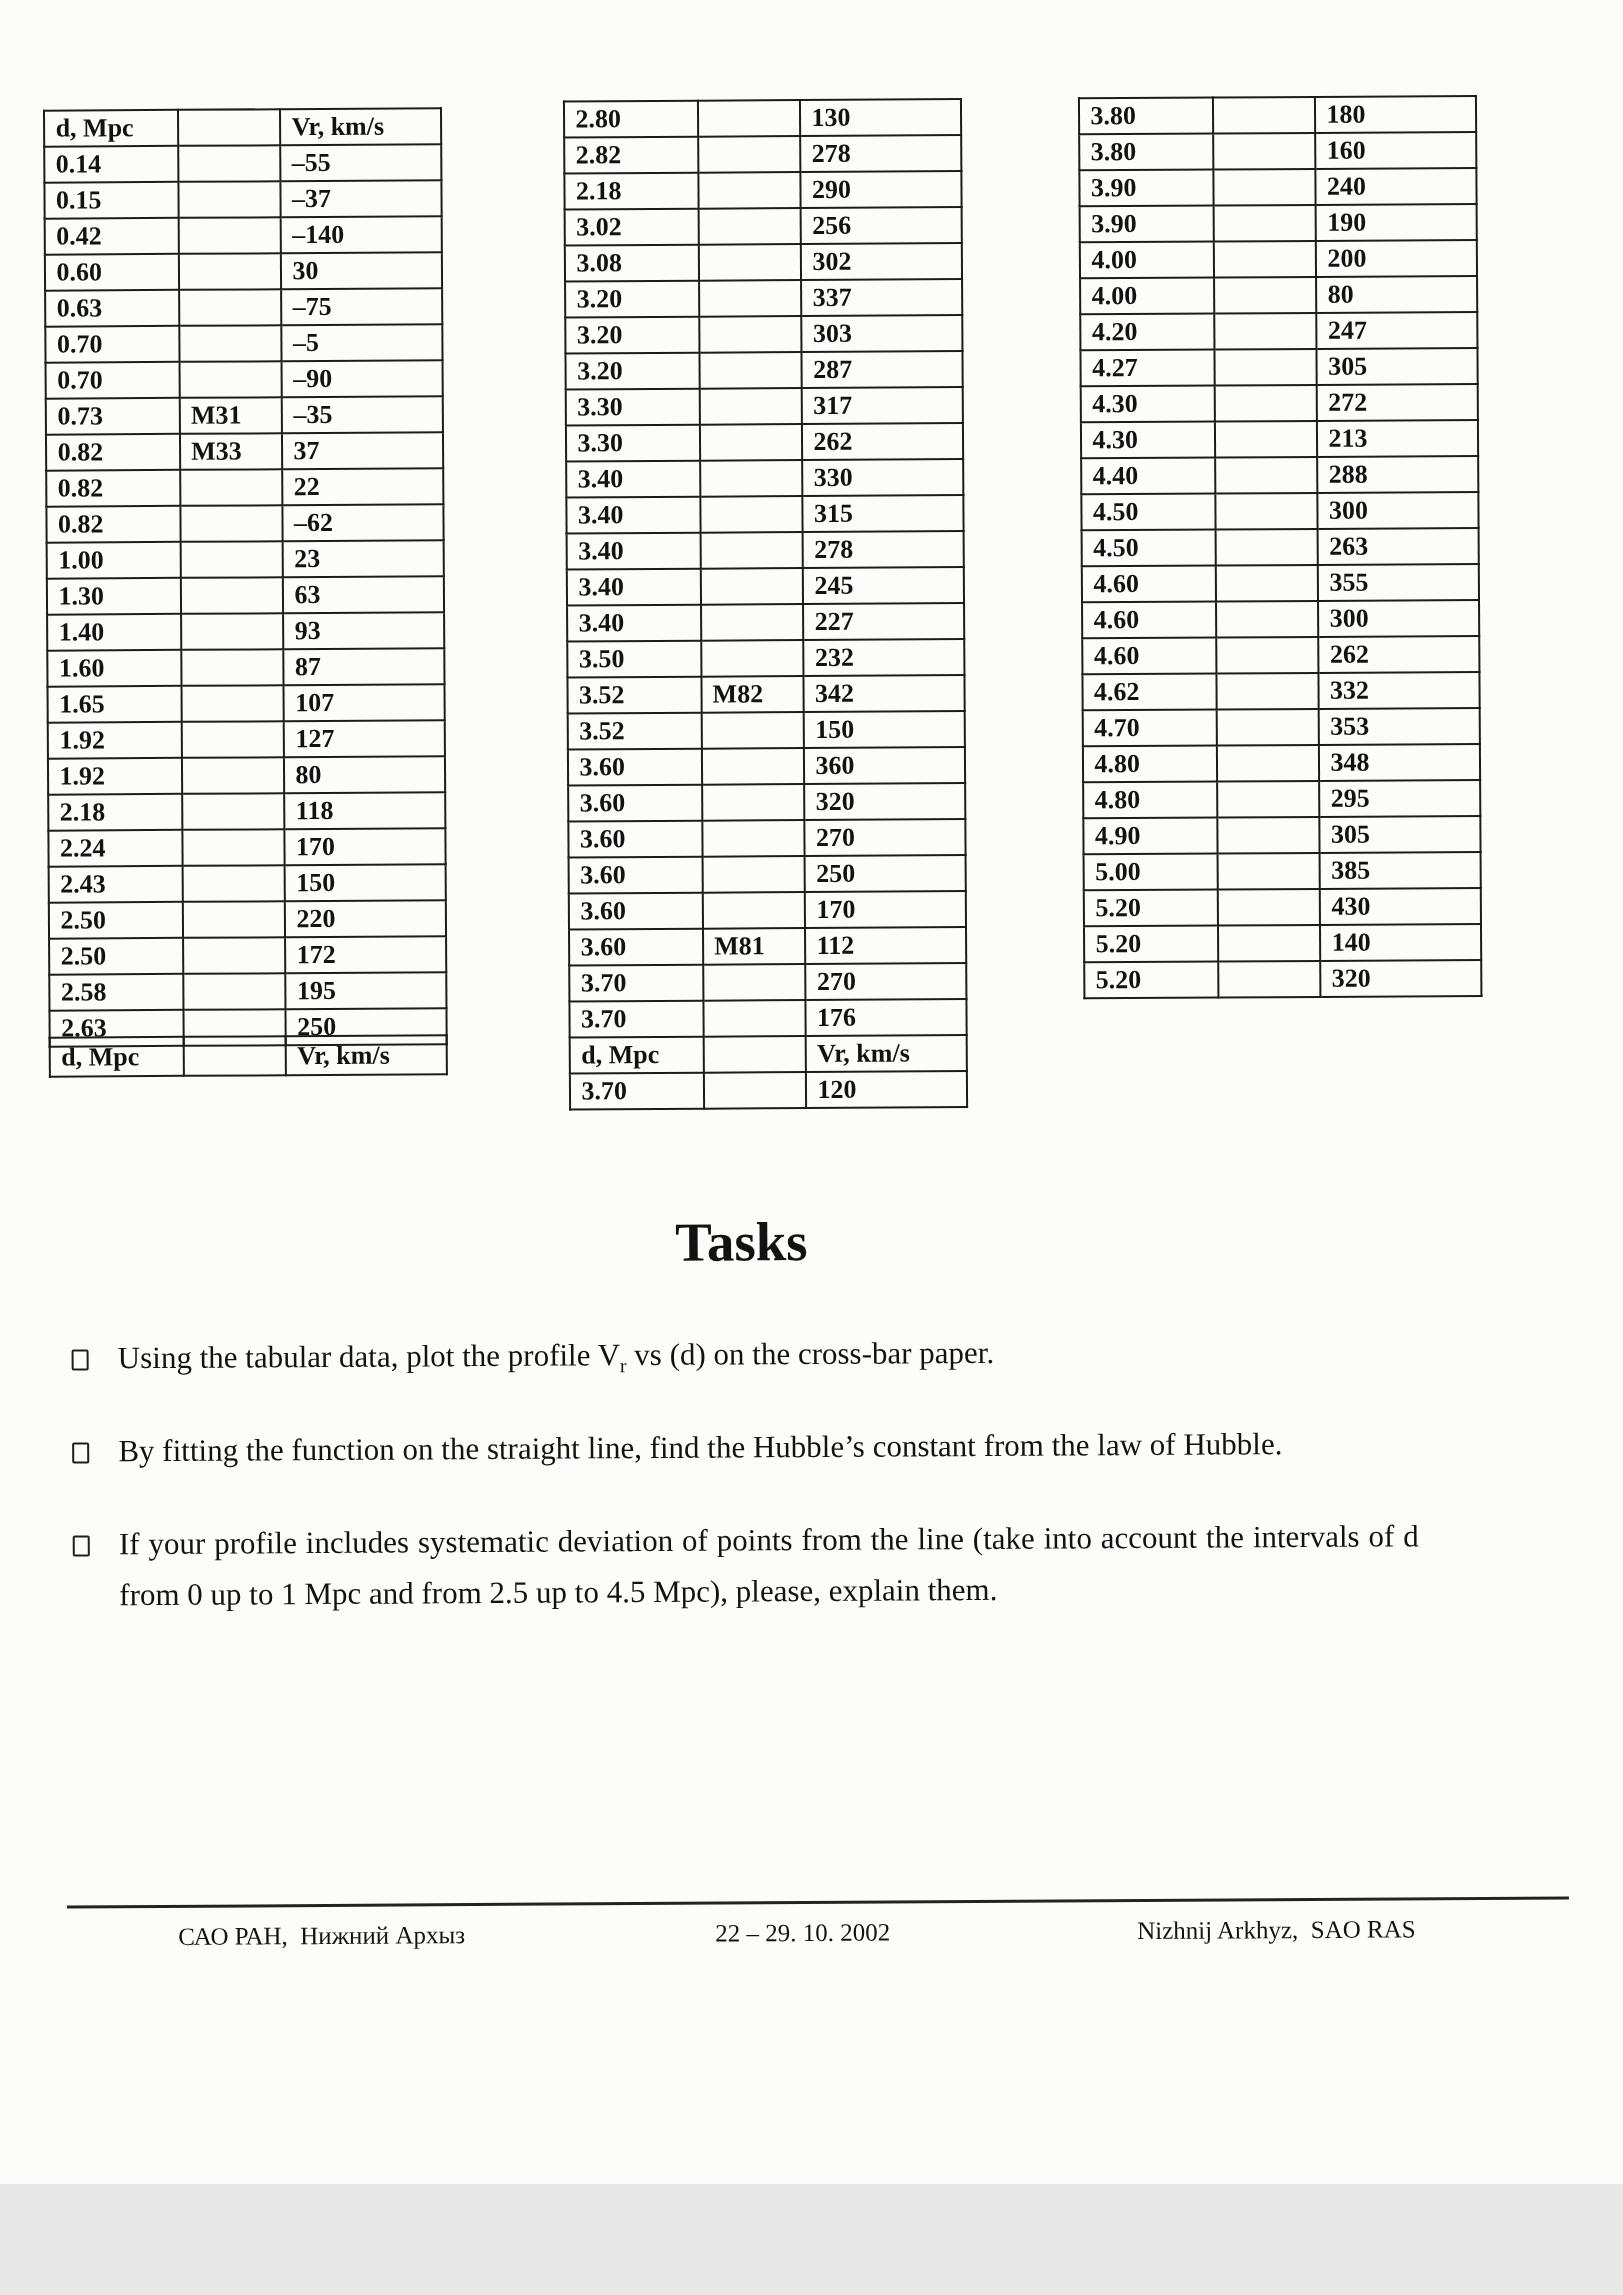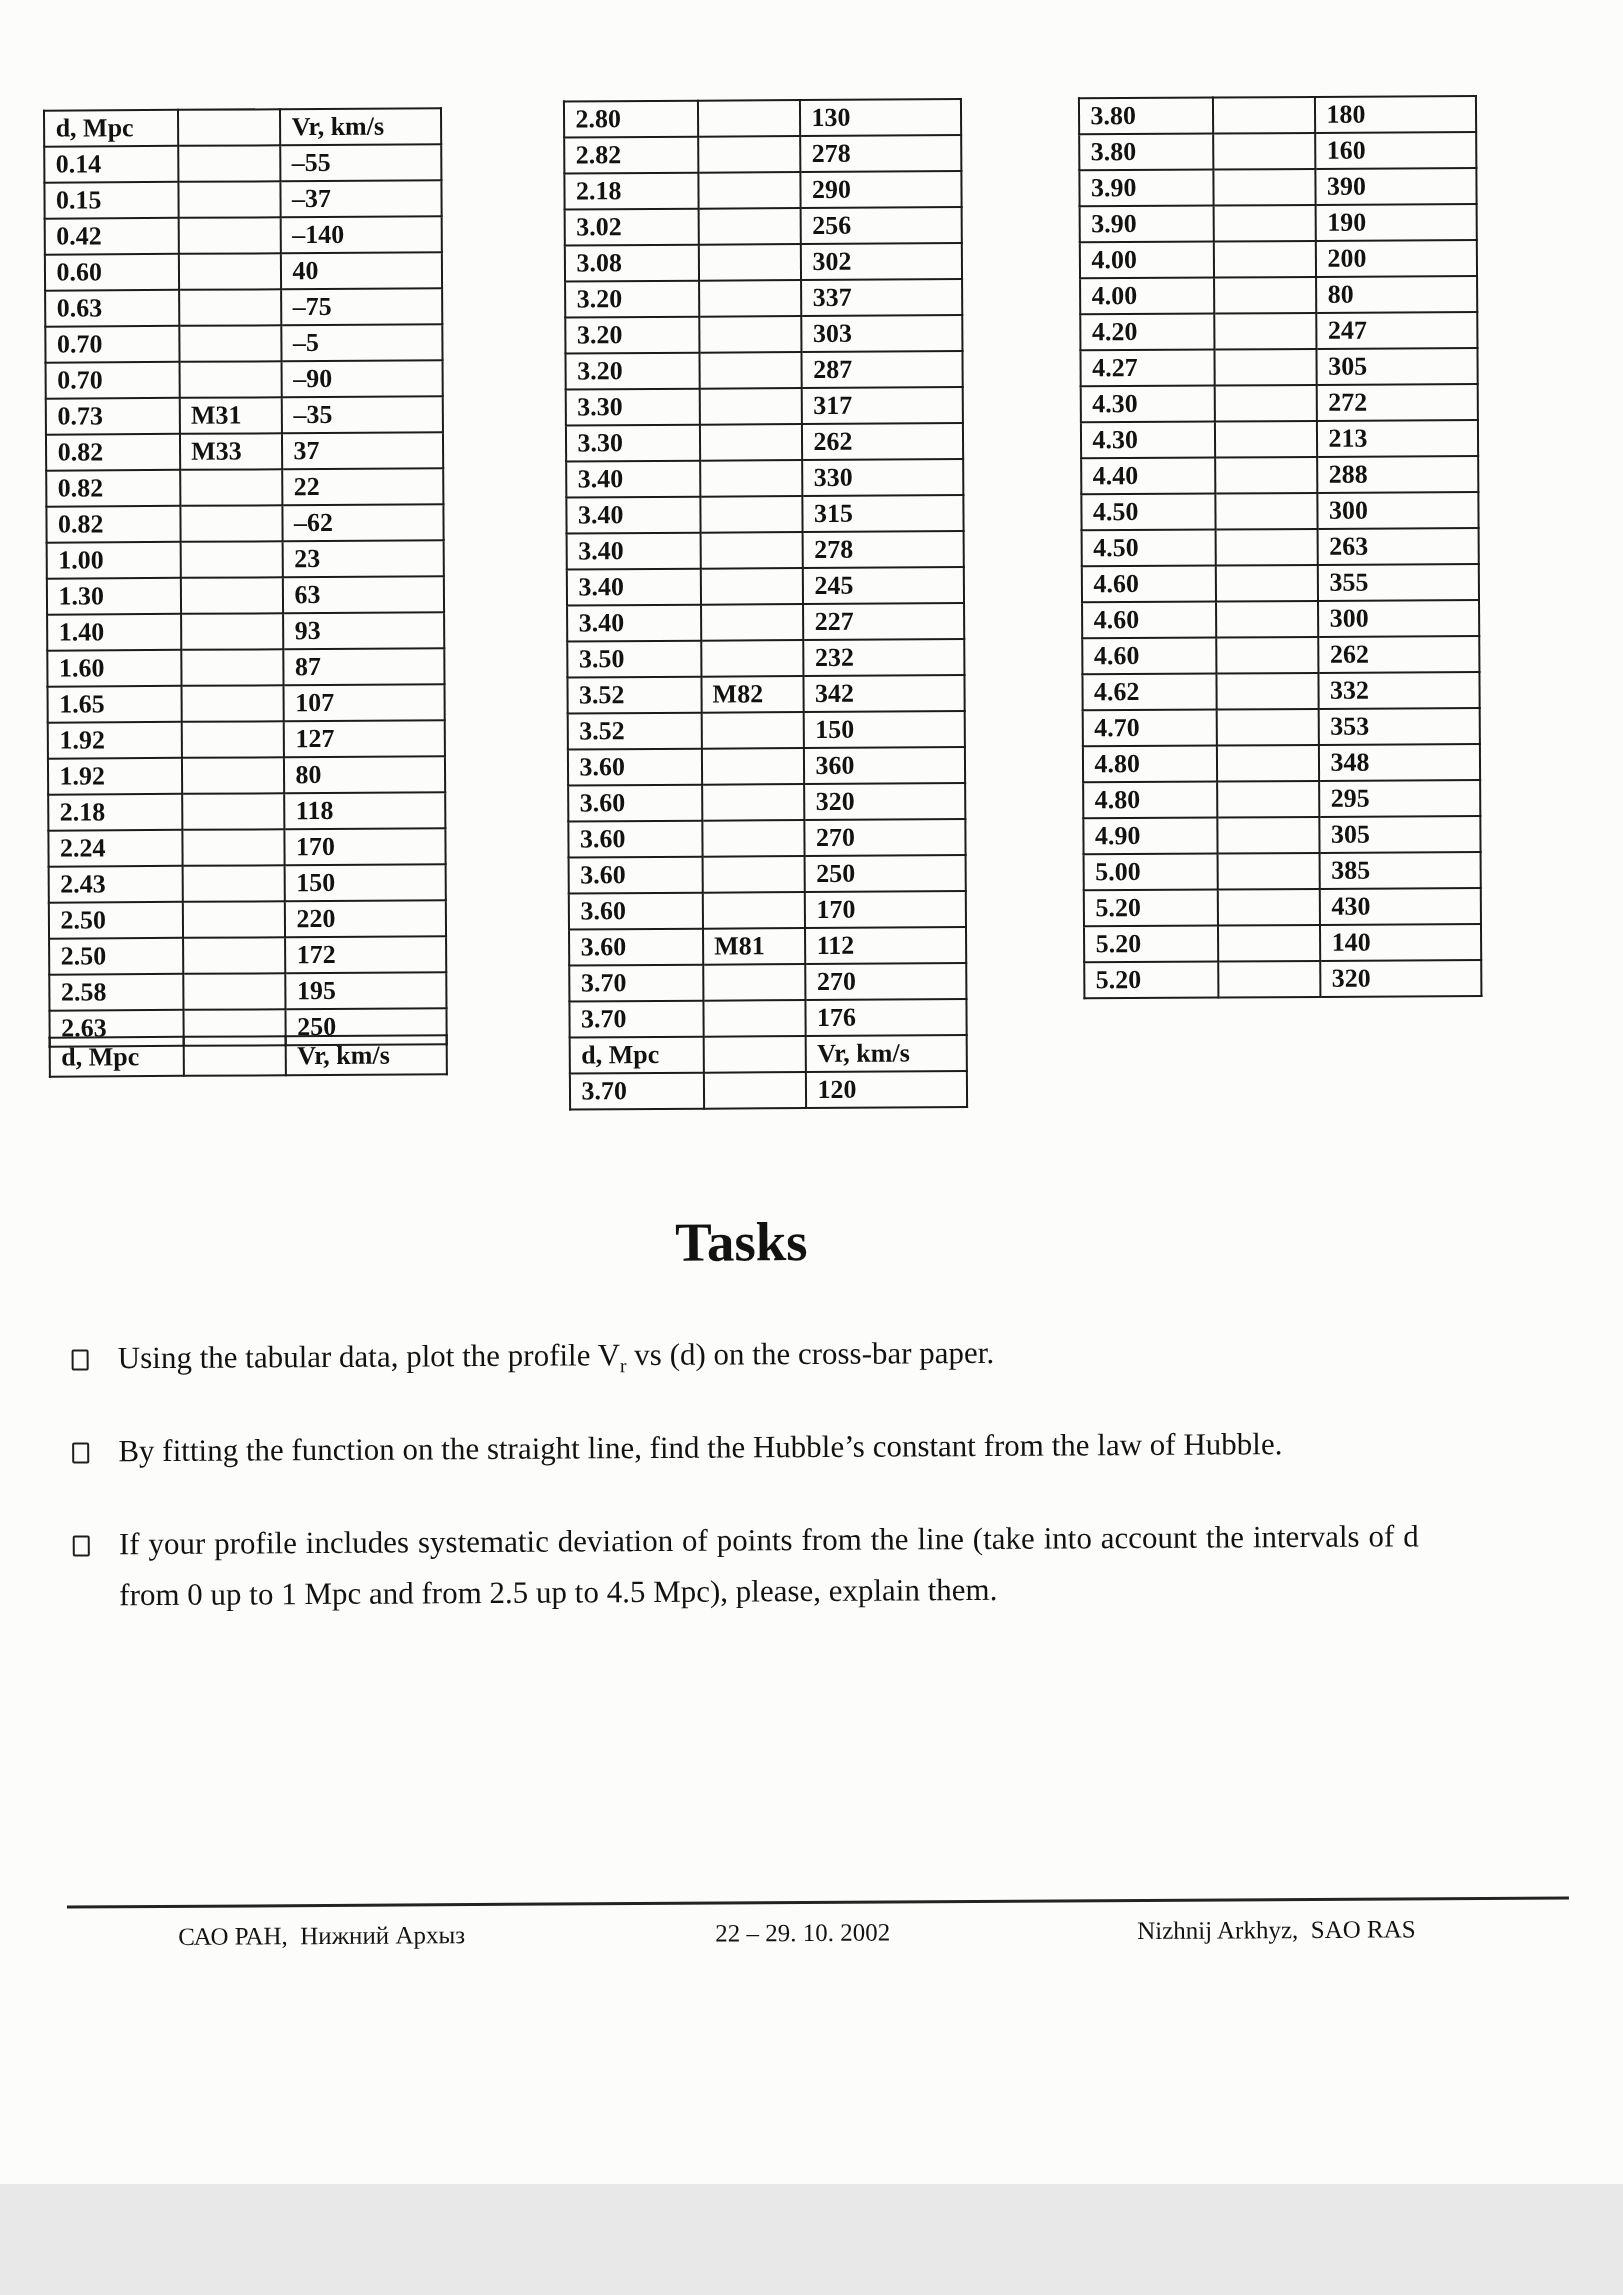--- a/index.html
+++ b/index.html
@@ -126,21 +126,21 @@
             <td class="c3">–37</td>
           </tr>
           <tr>
             <td class="c1">0.42</td>
             <td class="c2"></td>
             <td class="c3">–140</td>
           </tr>
           <tr>
             <td class="c1">0.60</td>
             <td class="c2"></td>
-            <td class="c3">40</td>
+            <td class="c3">30</td>
           </tr>
           <tr>
             <td class="c1">0.63</td>
             <td class="c2"></td>
             <td class="c3">–75</td>
           </tr>
           <tr>
             <td class="c1">0.70</td>
             <td class="c2"></td>
             <td class="c3">–5</td>
@@ -409,21 +409,21 @@
             <td class="c3">180</td>
           </tr>
           <tr>
             <td class="c1">3.80</td>
             <td class="c2"></td>
             <td class="c3">160</td>
           </tr>
           <tr>
             <td class="c1">3.90</td>
             <td class="c2"></td>
-            <td class="c3">390</td>
+            <td class="c3">240</td>
           </tr>
           <tr>
             <td class="c1">3.90</td>
             <td class="c2"></td>
             <td class="c3">190</td>
           </tr>
           <tr>
             <td class="c1">4.00</td>
             <td class="c2"></td>
             <td class="c3">200</td>

